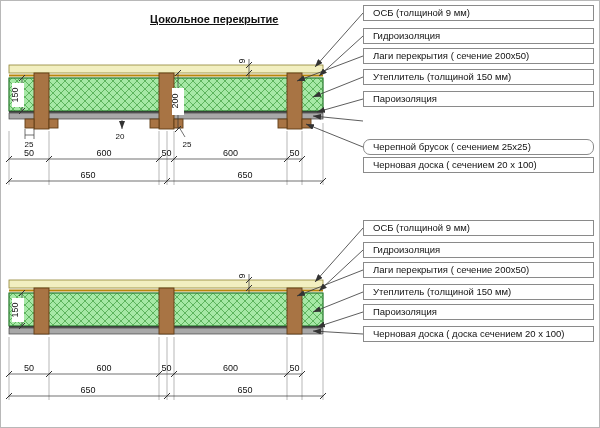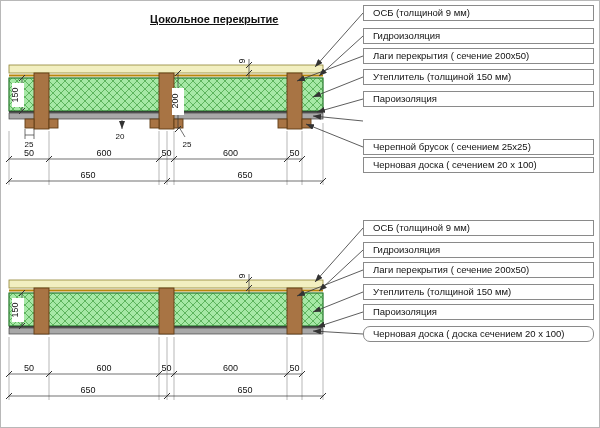--- a/index.html
+++ b/index.html
@@ -200,22 +200,22 @@
 </svg>
 
 <div class="sec-title" style="left:105px; top:12px;margin-left:44px;">Цокольное перекрытие</div>
 
 <div class="label-box" style="top:4px;">ОСБ (толщиной 9 мм)</div>
 <div class="label-box" style="top:27px;">Гидроизоляция</div>
 <div class="label-box" style="top:47px;">Лаги перекрытия ( сечение 200х50)</div>
 <div class="label-box" style="top:68px;">Утеплитель (толщиной 150 мм)</div>
 <div class="label-box" style="top:90px;">Пароизоляция</div>
 <div class="label-box" style="top:112px;margin-top:44px;">Черновая доска ( сечением 20 х 100)</div>
-<div class="label-box" style="top:138px;">Черепной брусок ( сечением 25х25)</div>
+<div class="label-box" style="top:138px;border-radius:7px;">Черепной брусок ( сечением 25х25)</div>
 
 <div class="label-box" style="top:219px;">ОСБ (толщиной 9 мм)</div>
 <div class="label-box" style="top:241px;">Гидроизоляция</div>
 <div class="label-box" style="top:261px;">Лаги перекрытия ( сечение 200х50)</div>
 <div class="label-box" style="top:283px;">Утеплитель (толщиной 150 мм)</div>
 <div class="label-box" style="top:303px;">Пароизоляция</div>
-<div class="label-box" style="top:325px;border-radius:7px;">Черновая доска ( доска сечением 20 х 100)</div>
+<div class="label-box" style="top:325px;">Черновая доска ( доска сечением 20 х 100)</div>
 
 </div>
 
 </body></html>

